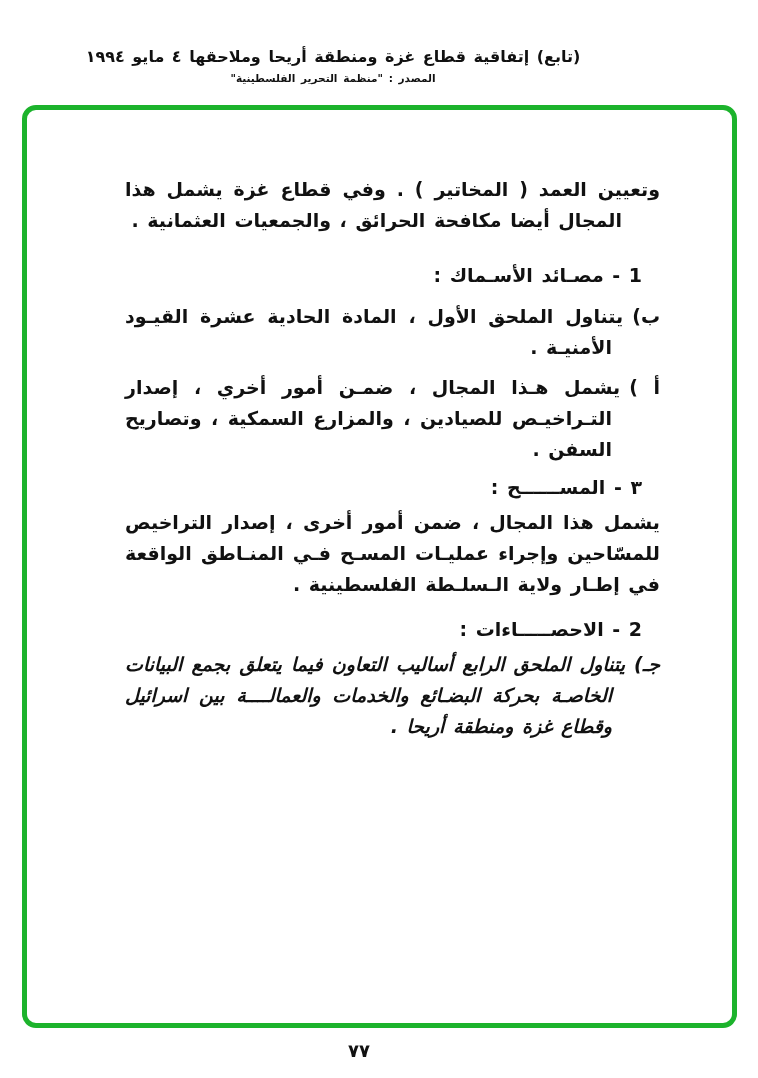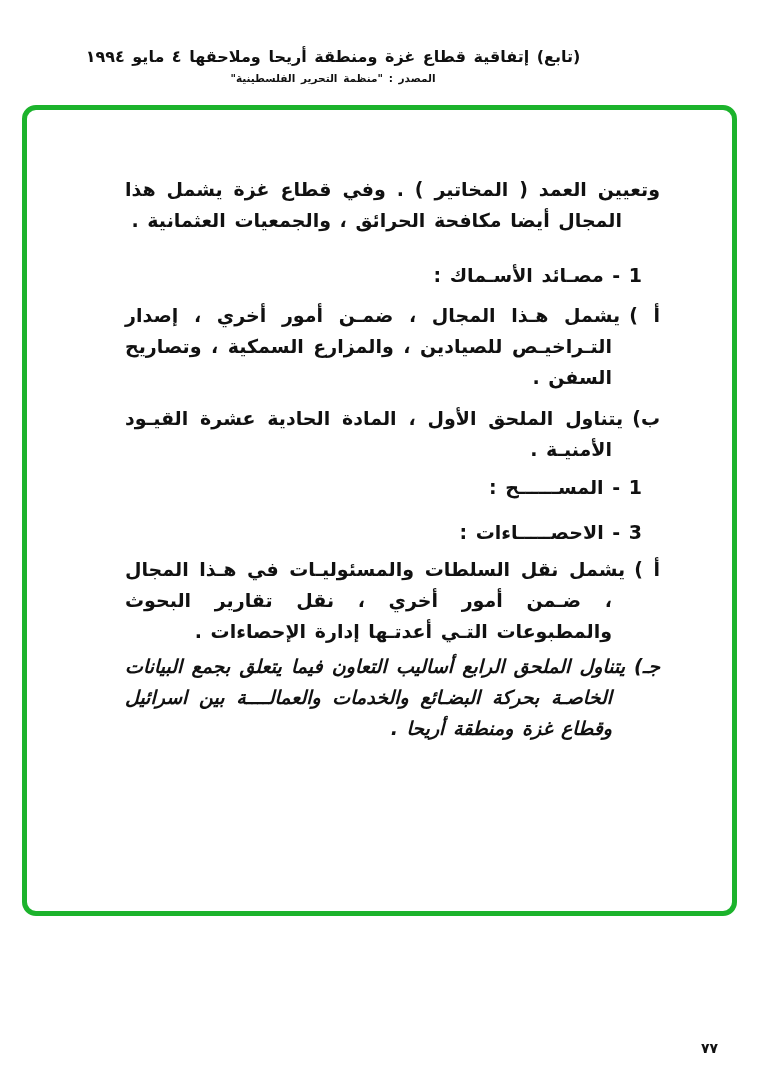--- a/index.html
+++ b/index.html
@@ -37,21 +37,21 @@
     font-weight: bold;
     margin-top: 4px;
     word-spacing: 2px;
   }
   
   .frame {
     position: absolute;
     left: 22px;
     top: 105px;
     width: 715px;
-    height: 811px;
+    height: 923px;
     box-sizing: border-box;
     border: 5px solid #1cb32c;
     border-radius: 14px;
     background: #ffffff;
     overflow: hidden;
   }
   .content {
     direction: rtl;
     padding: 0 72px 0 98px;
     font-size: 19px;
@@ -95,21 +95,22 @@
   .m-i4a   { margin-top: 6px  !important; }
   .m-i4b   { margin-top: 2px  !important; }
   .m-i4c   { margin-top: 4px  !important; font-style: italic; }
 
   
   .page-number {
     position: absolute;
     top: 1040px;
     left: 0;
     width: 718px; 
-    font-size: 14px;
+    text-align: center;
+    font-size: 18px;
     font-weight: bold;
     direction: rtl;
   }
 </style>
 </head>
 <body>
 
 <div class="page">
 
   <div class="header">
@@ -117,30 +118,30 @@
     <div class="header-source">المصدر :  "منظمة التحرير الفلسطينية"</div>
   </div>
 
   <div class="frame">
     <div class="content">
 
       <p class="hanging m-intro">وتعيين العمد ( المخاتير ) .  وفي قطاع غزة يشمل هذا المجال أيضا مكافحة الحرائق ، والجمعيات العثمانية .</p>
 
       <h2 class="sec-heading m-h2">1 - مصـائد الأسـماك :</h2>
 
+      <p class="item m-i2b"><span class="marker">ب)</span><span>يتناول الملحق الأول ،  المادة الحادية عشرة القيـود الأمنيـة .</span></p>
+
       <p class="item m-i2a"><span class="marker">أ )</span><span>يشمل هـذا المجال ، ضمـن أمور أخري ، إصدار التـراخيـص للصيادين ، والمزارع السمكية ، وتصاريح السفن .</span></p>
 
-      <p class="item m-i2b"><span class="marker">ب)</span><span>يتناول الملحق الأول ،  المادة الحادية عشرة القيـود الأمنيـة .</span></p>
+      <h2 class="sec-heading m-h3">٣ - المســــــح :</h2>
 
-      <h2 class="sec-heading m-h3">1 - المســــــح :</h2>
+      <p class="flush m-i3"><span class="marker"></span><span>يشمل هذا المجال ،  ضمن أمور أخرى ،  إصدار التراخيص للمسّاحين وإجراء عمليـات المسـح فـي المنـاطق الواقعة في إطـار ولاية الـسلـطة الفلسطينية .</span></p>
 
+      <h2 class="sec-heading m-h4">2 - الاحصـــــاءات :</h2>
 
-      <h2 class="sec-heading m-h4">3 - الاحصـــــاءات :</h2>
-
-      <p class="item m-i4a"><span class="marker">أ )</span><span>يشمل نقل السلطات والمسئوليـات في هـذا المجال ،  ضـمن أمور أخري ،  نقل تقارير البحوث والمطبوعات التـي أعدتـها إدارة الإحصاءات .</span></p>
 
 
       <p class="item m-i4c"><span class="marker">جـ)</span><span>يتناول الملحق الرابع أساليب التعاون فيما يتعلق بجمع البيانات الخاصـة بحركة البضـائع والخدمات والعمالــــة بين اسرائيل وقطاع غزة ومنطقة أريحا .</span></p>
 
     </div>
   </div>
 
   <div class="page-number">٧٧</div>
 
 </div>

